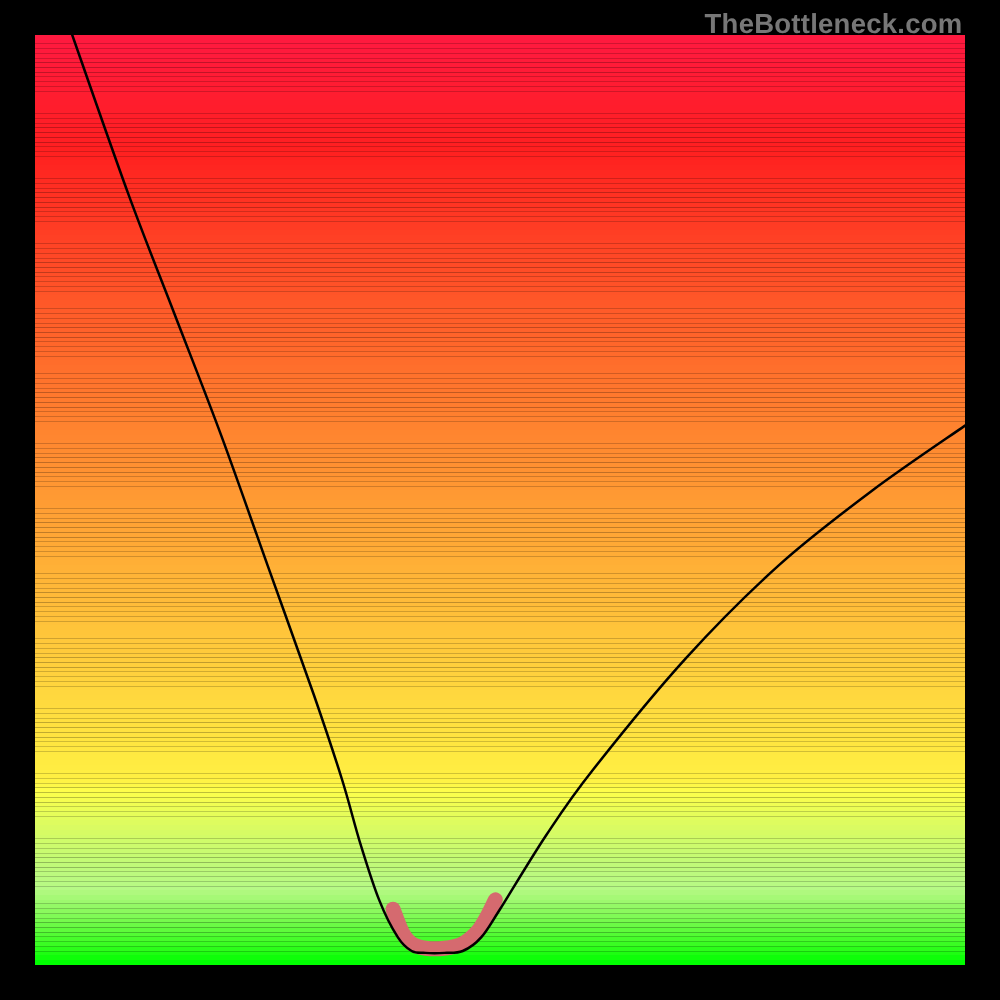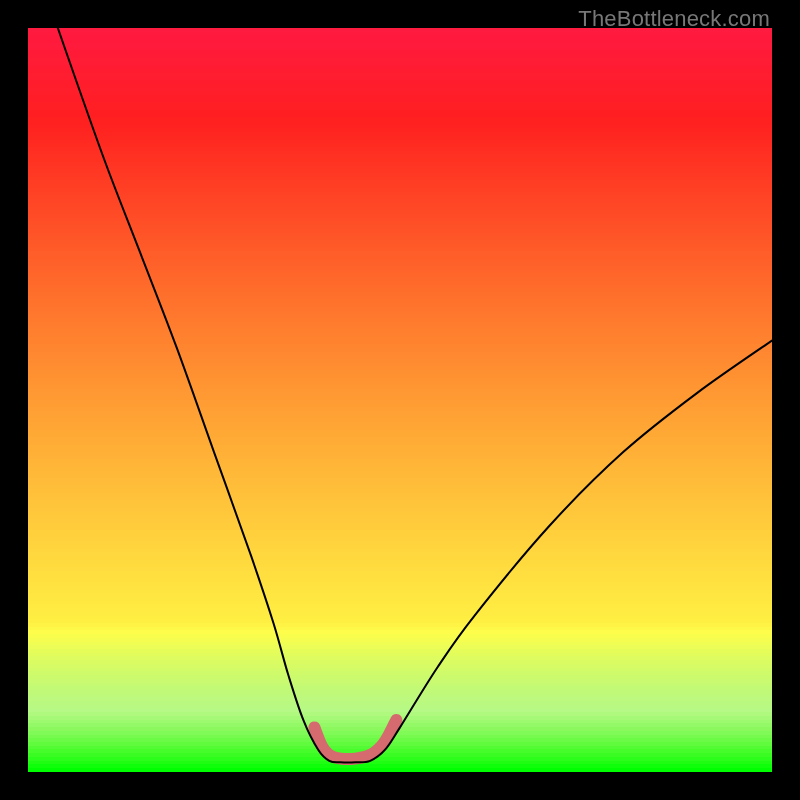--- a/index.html
+++ b/index.html
@@ -36,21 +36,21 @@
   }
   .grad-row {
     width: 100%;
   }
   .watermark {
     position: absolute;
     top: 6px;
     right: 30px;
     color: #777;
     font-size: 22px;
-    font-weight: 400;
+    font-weight: 700;
     letter-spacing: 0.2px;
   }
   svg.curve-layer {
     position: absolute;
     left: 0;
     top: 0;
     width: 100%;
     height: 100%;
   }
 </style>

